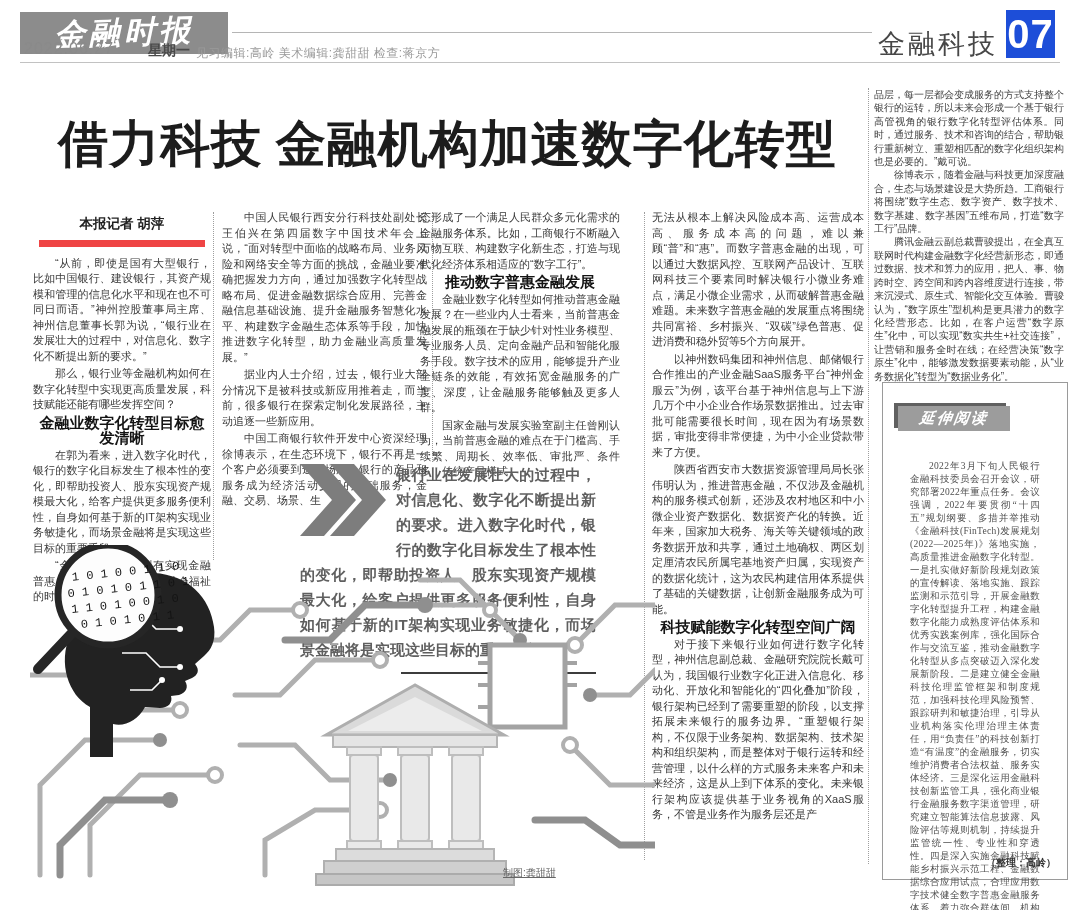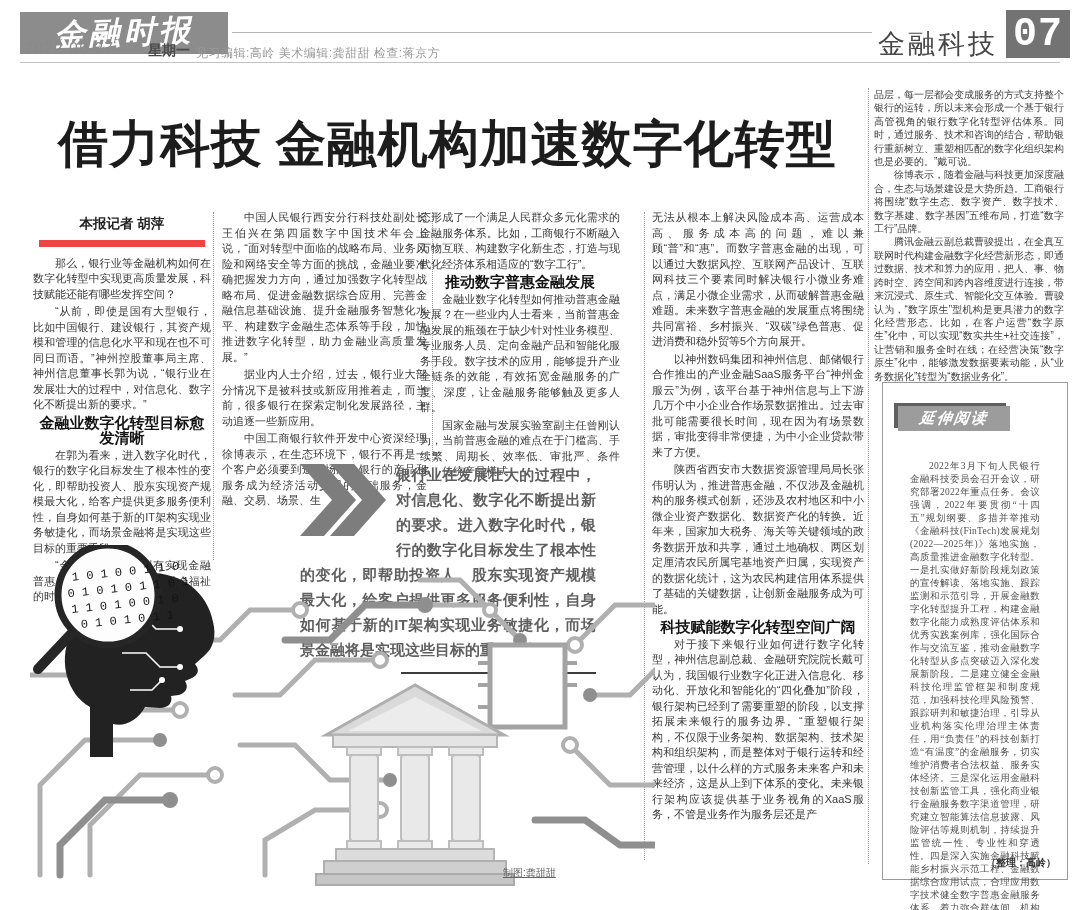--- a/index.html
+++ b/index.html
@@ -11,22 +11,22 @@
   
   .logo-box{left:20px;top:12px;width:208px;height:42px;background:#8c8c8c;
     display:flex;align-items:center;justify-content:center;}
   .logo-text{font-family:"Liberation Serif",serif;font-style:italic;font-weight:bold;
     color:#ffffff;font-size:31px;letter-spacing:4px;transform:rotate(-2deg);}
   .head-rule-1{left:232px;top:32px;width:640px;border-top:1px solid #b5b5b5;}
   .date-text{left:24px;top:40px;font-size:16px;color:#8a8a8a;letter-spacing:1px;}
   .weekday-text{left:148px;top:42px;font-size:14px;font-weight:bold;color:#4a4a4a;}
   .credits-text{left:196px;top:45px;font-size:12px;color:#9a9a9a;letter-spacing:.5px;}
   .section-title{left:878px;top:26px;font-size:27px;color:#474747;letter-spacing:3px;font-weight:500;}
-  .page-badge{left:1006px;top:10px;width:64px;height:48px;background:#737373;
-    display:flex;align-items:center;justify-content:center;font-family:Liberation Mono, monospace;}
+  .page-badge{left:1006px;top:10px;width:49px;height:48px;background:#1d4ed8;
+    display:flex;align-items:center;justify-content:center;}
   .page-badge span{color:#ffffff;font-size:40px;font-weight:bold;letter-spacing:1px;}
   .head-rule-2{left:20px;top:62px;width:1040px;border-top:1px solid #c2c2c2;}
   
   .headline{left:30px;top:98px;width:835px;height:92px;display:flex;align-items:center;justify-content:center;
     font-family:"Liberation Serif",serif;font-weight:900;font-size:50px;color:#1c1c1c;letter-spacing:1px;white-space:nowrap;}
   
   .col{font-size:11px;line-height:15.5px;text-align:justify;color:#383838;}
   .col p{margin:0 0 2px 0;text-indent:2em;}
   .col p.noindent{text-indent:0;}
   .col1{left:33px;top:210px;width:178px;}
@@ -82,22 +82,22 @@
 
 <div class="abs headline">借力科技 金融机构加速数字化转型</div>
 
 <div class="abs vrule vr1"></div>
 <div class="abs vrule vr2"></div>
 <div class="abs vrule vr3"></div>
 <div class="abs vrule vr4"></div>
 
 <div class="abs col col1">
   <div class="byline">本报记者 胡萍</div>
+  <p>“从前，即使是国有大型银行，比如中国银行、建设银行，其资产规模和管理的信息化水平和现在也不可同日而语。”神州控股董事局主席、神州信息董事长郭为说，“银行业在发展壮大的过程中，对信息化、数字化不断提出新的要求。”</p>
   <p>那么，银行业等金融机构如何在数字化转型中实现更高质量发展，科技赋能还能有哪些发挥空间？</p>
-  <p>“从前，即使是国有大型银行，比如中国银行、建设银行，其资产规模和管理的信息化水平和现在也不可同日而语。”神州控股董事局主席、神州信息董事长郭为说，“银行业在发展壮大的过程中，对信息化、数字化不断提出新的要求。”</p>
   <p class="subhead">金融业数字化转型目标愈发清晰</p>
   <p>在郭为看来，进入数字化时代，银行的数字化目标发生了根本性的变化，即帮助投资人、股东实现资产规模最大化，给客户提供更多服务便利性，自身如何基于新的IT架构实现业务敏捷化，而场景金融将是实现这些目标的重要手段。</p>
   <p>“金融业数字化转型有实现金融普惠、推动经济发展、增进社会福祉的时代要义。”</p>
 </div>
 
 <div class="abs col col2">
   <p>中国人民银行西安分行科技处副处长王伯兴在第四届数字中国技术年会上说，“面对转型中面临的战略布局、业务风险和网络安全等方面的挑战，金融业要准确把握发力方向，通过加强数字化转型战略布局、促进金融数据综合应用、完善金融信息基础设施、提升金融服务智慧化水平、构建数字金融生态体系等手段，加快推进数字化转型，助力金融业高质量发展。”</p>
   <p>据业内人士介绍，过去，银行业大部分情况下是被科技或新应用推着走，而当前，很多银行在探索定制化发展路径，主动追逐一些新应用。</p>
   <p>中国工商银行软件开发中心资深经理徐博表示，在生态环境下，银行不再是一个客户必须要到达的场所，银行的产品和服务成为经济活动交易的基础服务，金融、交易、场景、生</p>
 </div>

